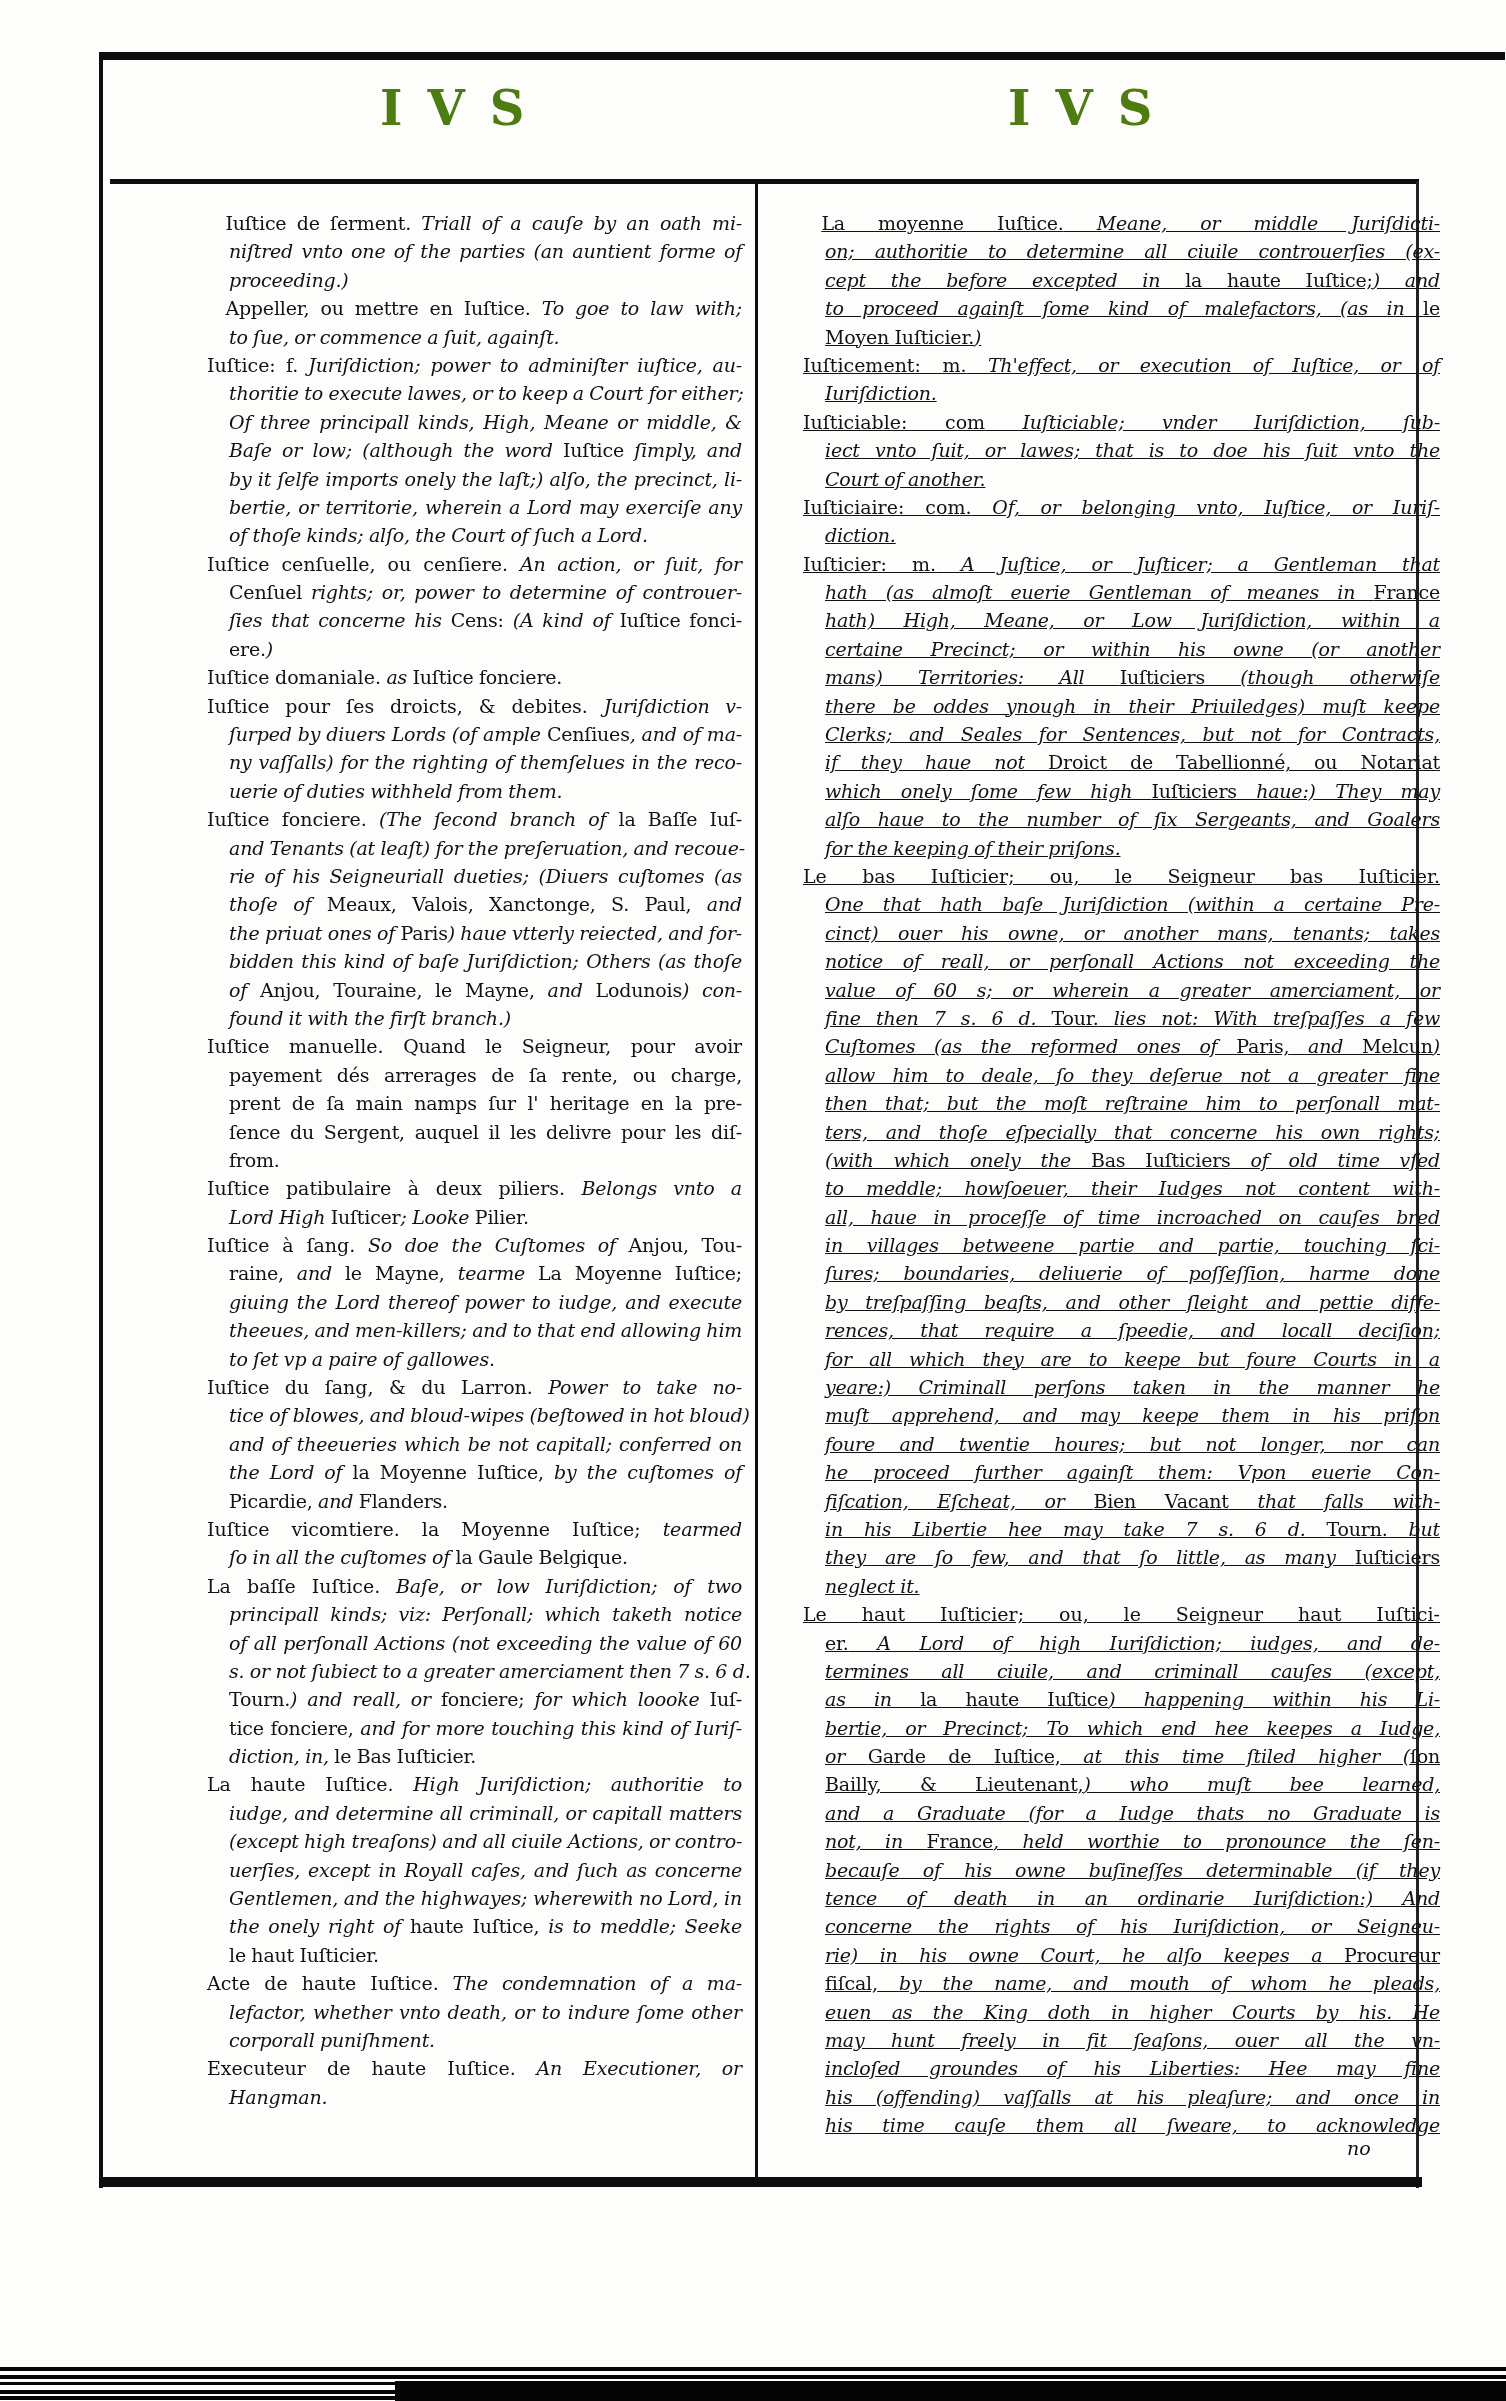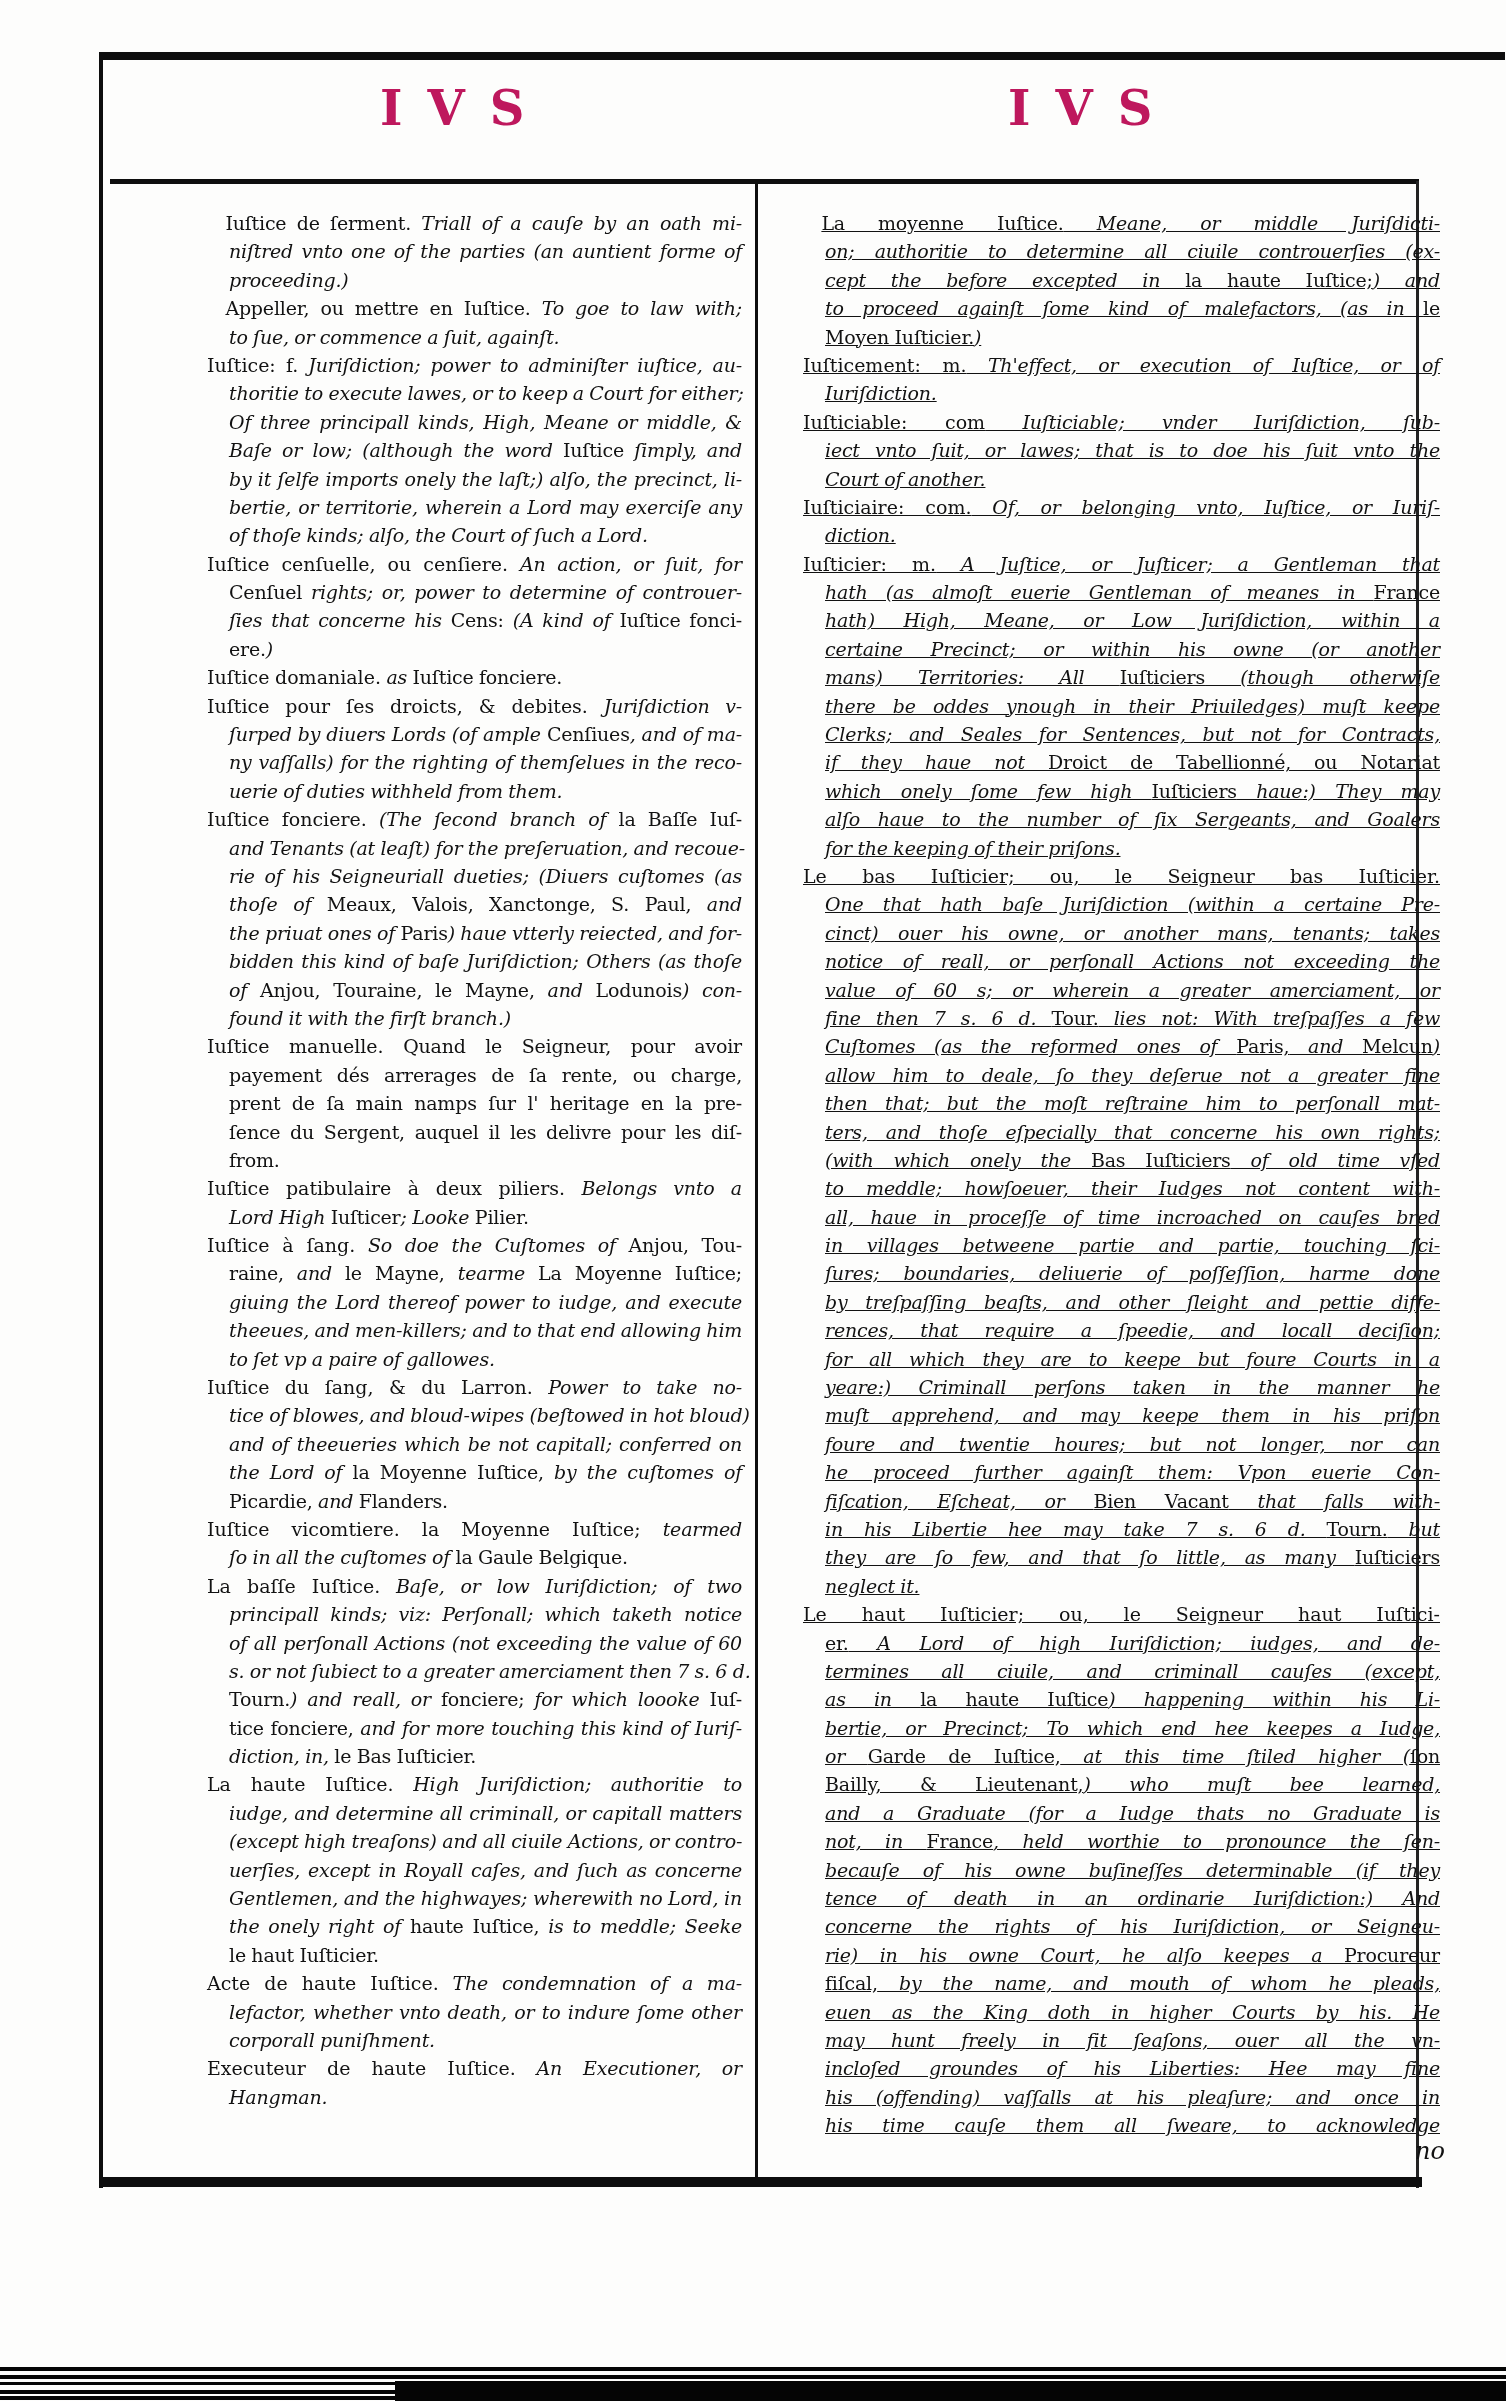--- a/index.html
+++ b/index.html
@@ -1,33 +1,33 @@
 <!DOCTYPE html>
 <html style="font-size:13.4px"><head>
 <meta charset="utf-8">
 <style>
   html,body{margin:0;padding:0;background:#e8e8e8;}
   #page{position:relative;width:1507px;height:2401px;background:#fdfdfc;overflow:hidden;
         font-family:"DejaVu Serif", serif;color:#121212;}
   .rule{position:absolute;background:#0e0e0e;}
   .running-title{position:absolute;top:80px;font-size:48px;font-weight:bold;
-        letter-spacing:25px;color:#be185d;}
+        letter-spacing:25px;color:#4d7c0f;}
   .col{position:absolute;top:209px;}
   #col-left{left:207px;width:535px;}
   #col-right{left:803px;width:637px;text-decoration:underline;}
   .line{font-size:19px;height:28.4px;line-height:28.4px;white-space:nowrap;
         text-align:justify;text-align-last:justify;letter-spacing:-0.2px;word-spacing:-0.4px;
         padding-left:22px;}
   .line.first{padding-left:0;}
   .line.first.indent{padding-left:18.4px;}
   .line.final{text-align-last:left;}
   .it{font-style:italic;}
   .ro{font-style:normal;}
   .head{font-size:19px;letter-spacing:0;}
-  #catchword{position:absolute;left:1415px;top:2137px;font-size:24px;font-style:italic;}
+  #catchword{position:absolute;left:1347px;top:2137px;font-size:19px;font-style:italic;}
   .artifact{position:absolute;background:#050505;}
 </style>
 </head>
 <body>
 
 <div id="page">
 
   <div class="rule" style="left:99px;top:52px;width:1406px;height:8.4px;"></div>
   <div class="rule" style="left:110px;top:179px;width:1309px;height:5px;"></div>
   <div class="rule" style="left:99px;top:52px;width:4.2px;height:2136px;"></div>

